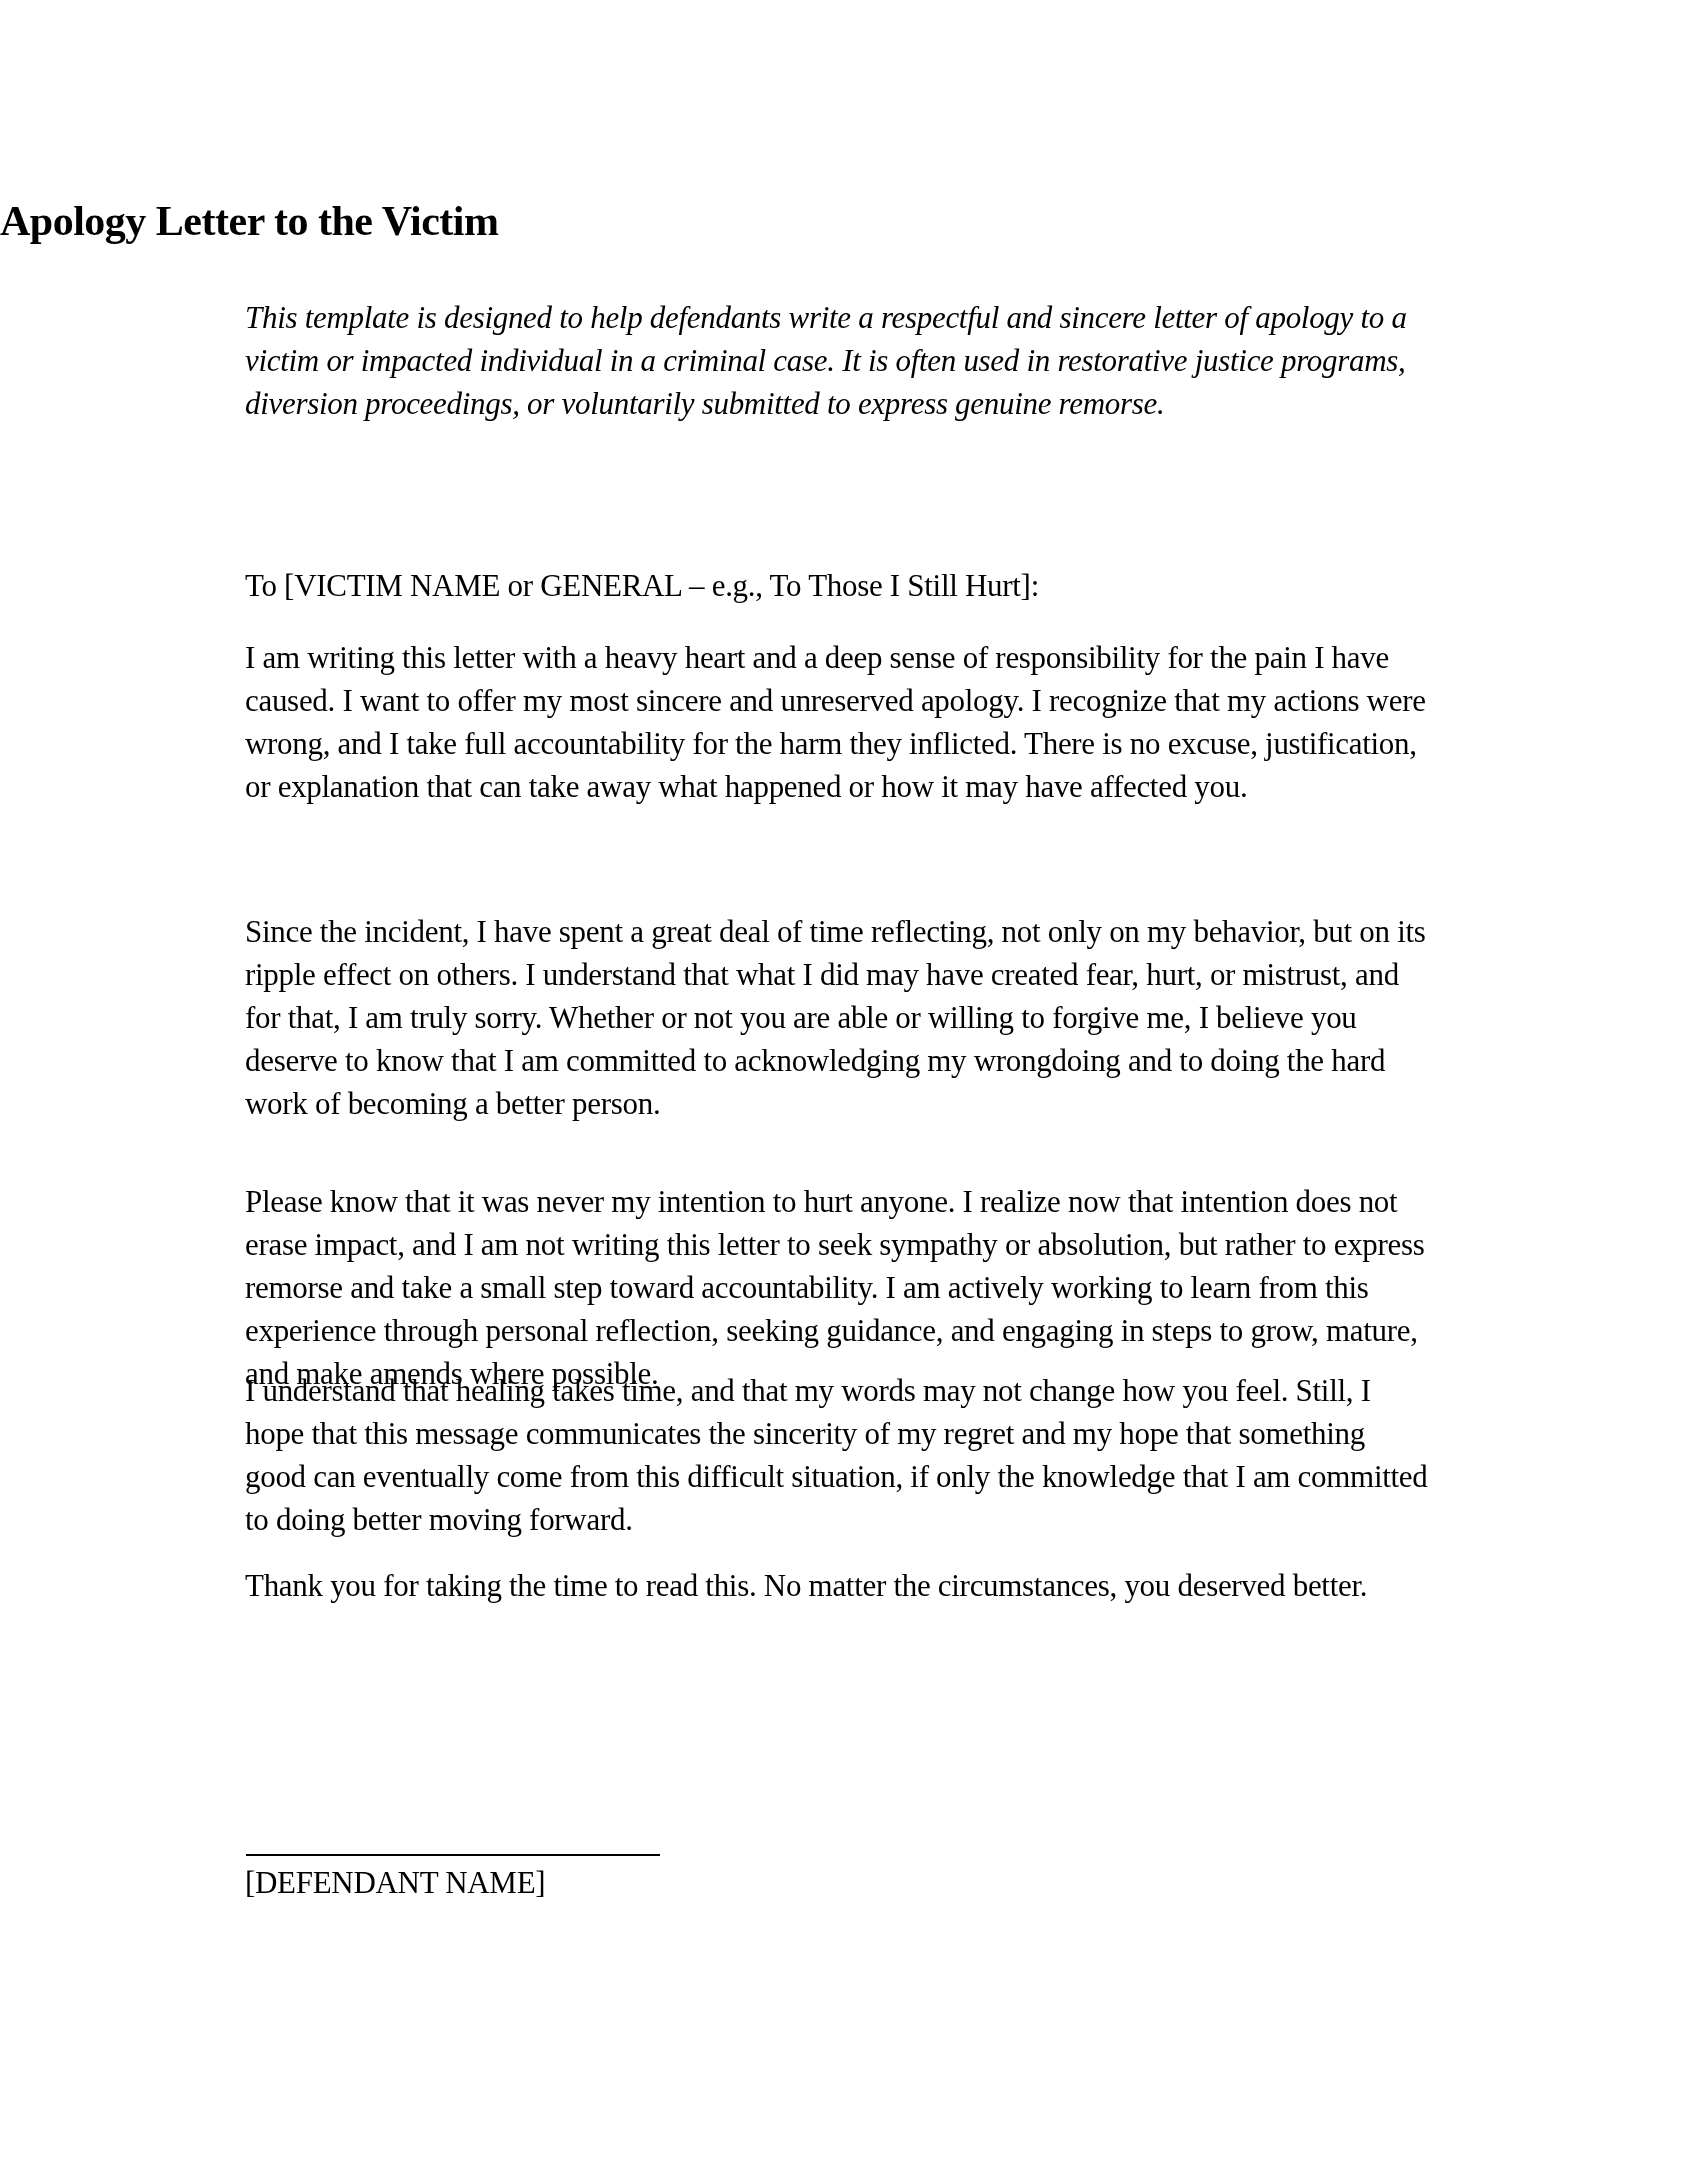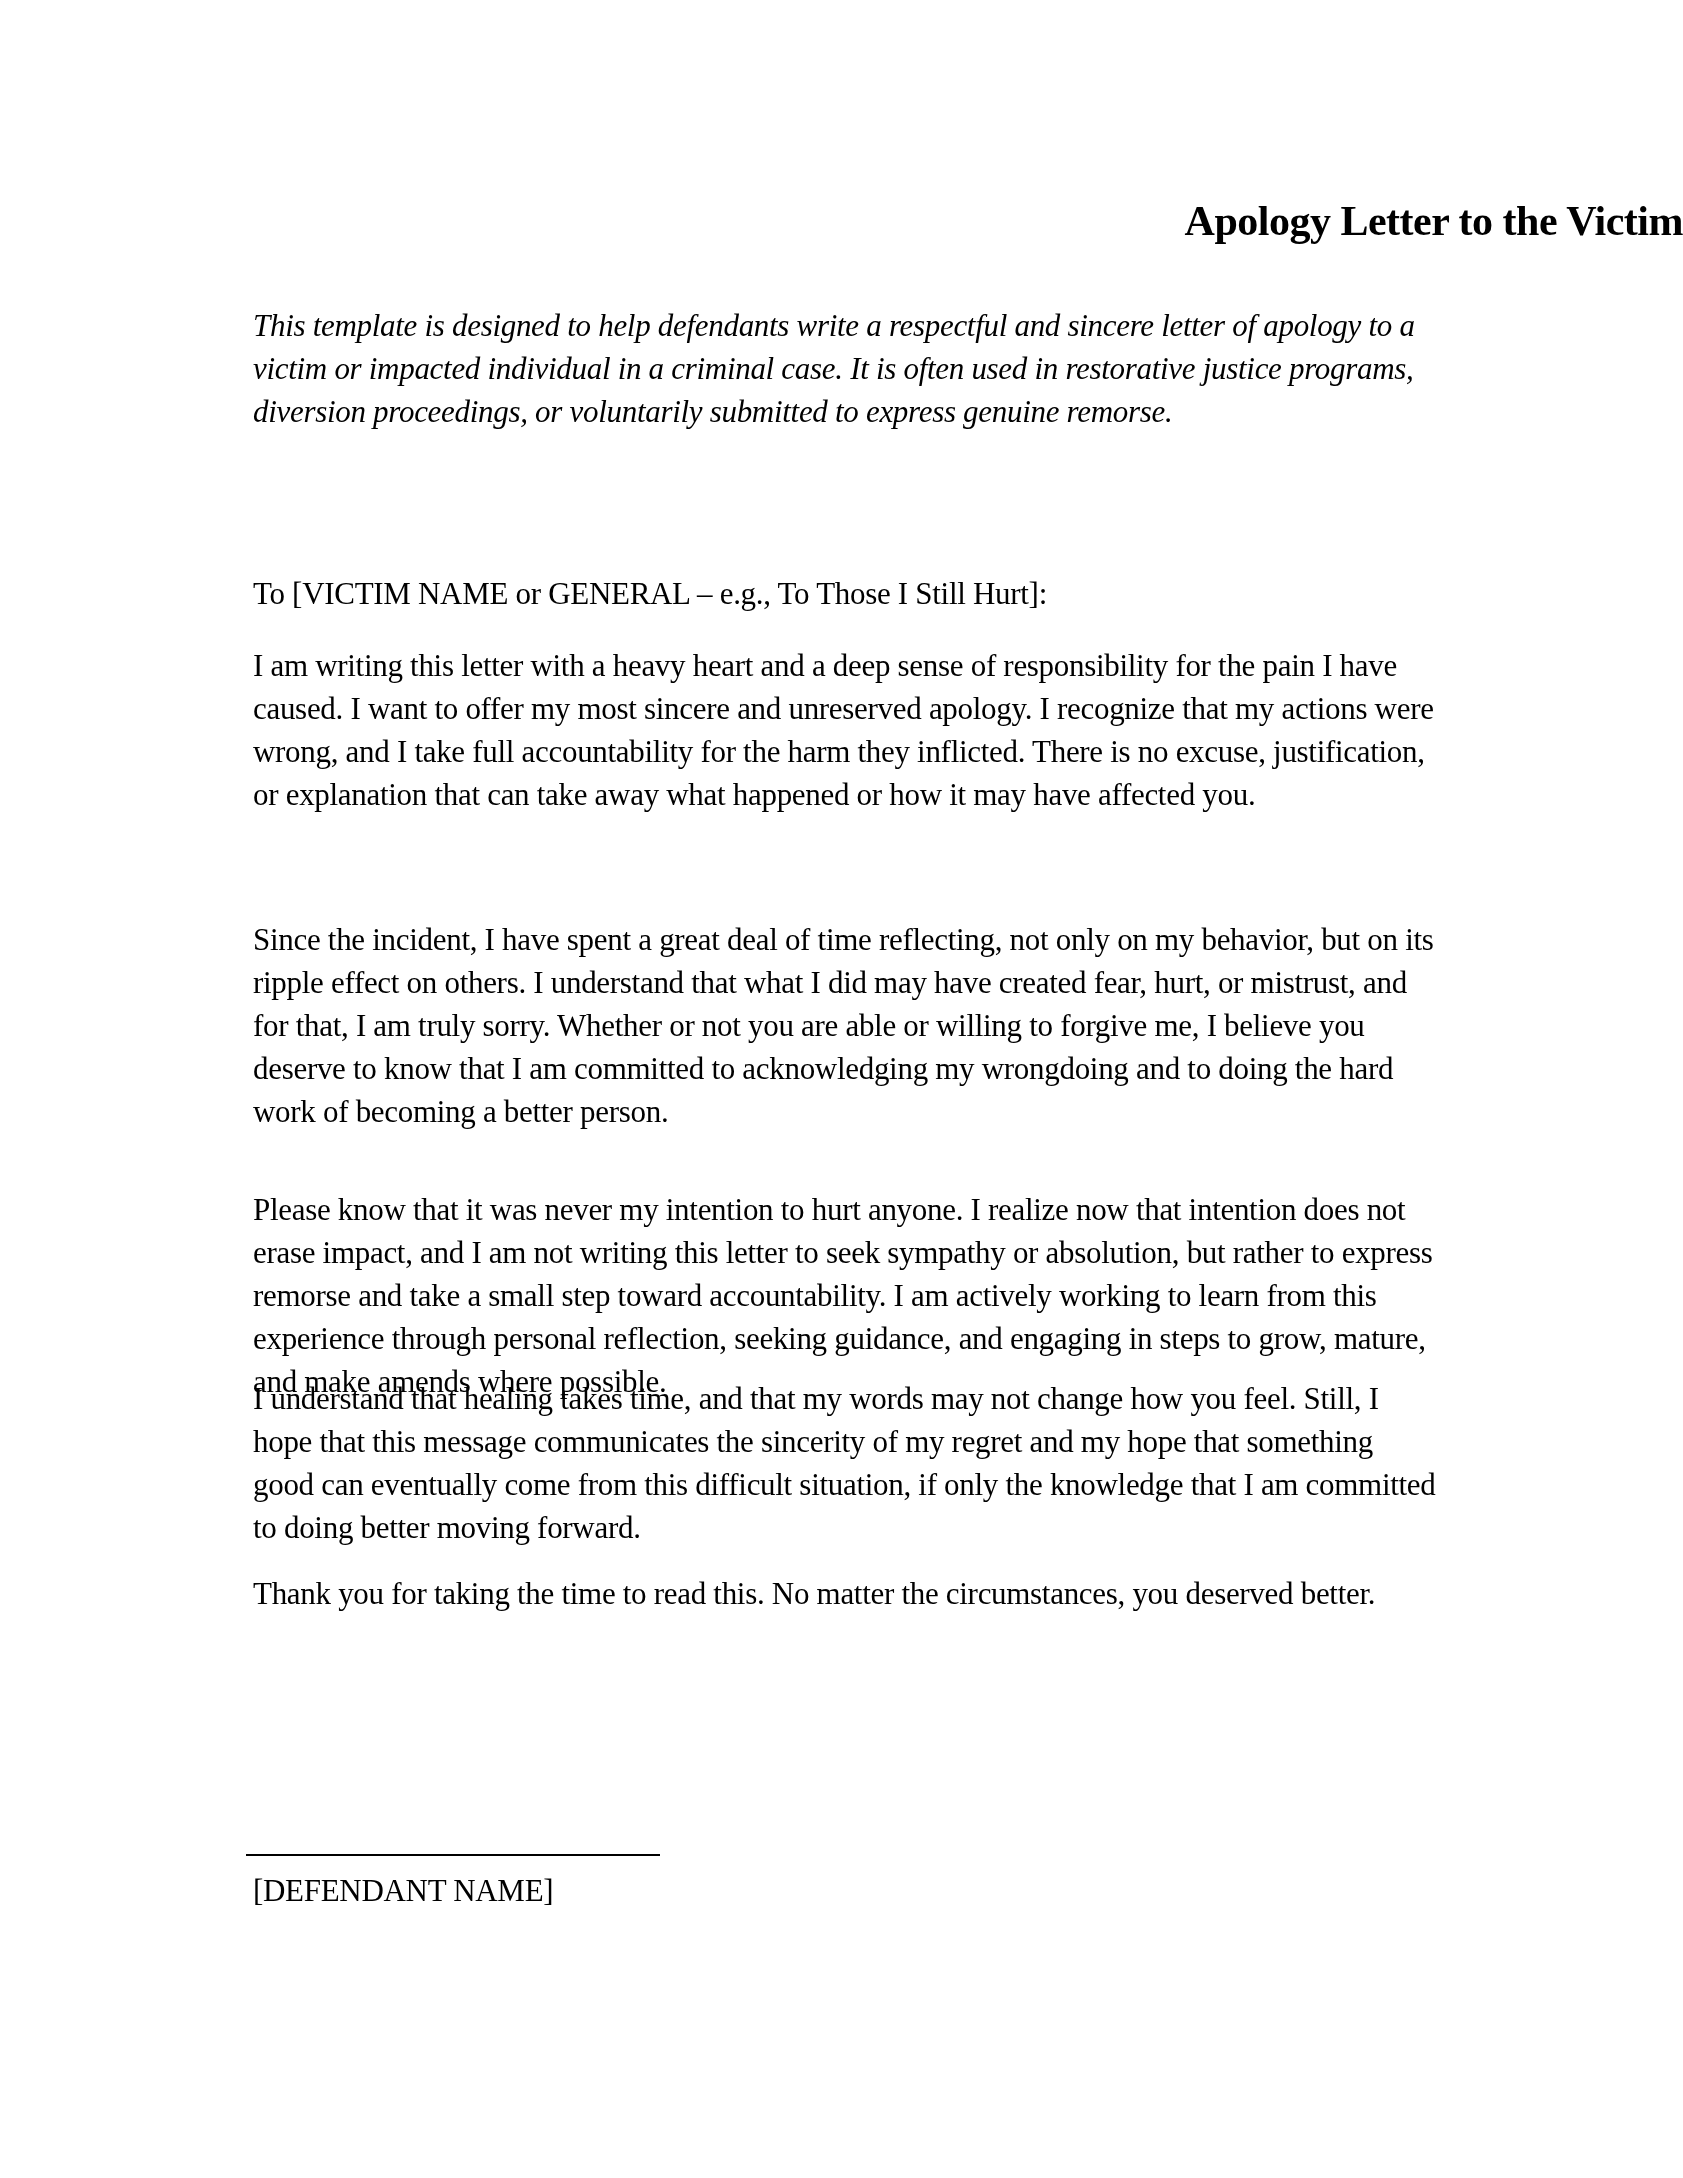--- a/index.html
+++ b/index.html
@@ -1,33 +1,33 @@
 <!DOCTYPE html>
 <html><head>
 <meta charset="utf-8">
 <style>
   html, body { margin:0; padding:0; background:#ffffff; }
   body { width:1683px; height:2178px; position:relative; overflow:hidden;
          font-family:"Liberation Serif", serif; color:#000; }
   .page { position:absolute; left:0; top:0; width:1683px; height:2178px; }
-  .title { position:absolute; top:194px; left:0; width:1683px; text-align:right;
+  .title { position:absolute; top:194px; left:0; width:1683px; text-align:left;
            font-weight:bold; font-size:42px; line-height:55px; letter-spacing:-0.5px; }
   .intro { position:absolute; top:296px; left:245px; width:1188px;
            font-style:italic; font-size:31px; line-height:43px; letter-spacing:-0.3px; }
   .body { position:absolute; left:245px; width:1188px; font-size:31px; line-height:43px; letter-spacing:-0.3px; }
   .salutation { top:564px; }
   .p1 { top:636px; }
   .p2 { top:910px; }
   .p3 { top:1180px; }
   .p4 { top:1369px; }
   .p5 { top:1564px; }
   .closing { top:1711px; }
   .sigline { position:absolute; left:246px; top:1854px; width:414px; height:0; border-top:2px solid #000; }
   .signame { top:1861px; }
-  p { margin:8px; }
+  p { margin:0; }
 </style>
 </head>
 <body>
 
 <div class="page">
   <div class="title">Apology Letter to the Victim</div>
   <p class="intro">This template is designed to help defendants write a respectful and sincere letter of apology to a victim or impacted individual in a criminal case. It is often used in restorative justice programs, diversion proceedings, or voluntarily submitted to express genuine remorse.</p>
   <p class="body salutation">To [VICTIM NAME or GENERAL – e.g., To Those I Still Hurt]:</p>
   <p class="body p1">I am writing this letter with a heavy heart and a deep sense of responsibility for the pain I have caused. I want to offer my most sincere and unreserved apology. I recognize that my actions were wrong, and I take full accountability for the harm they inflicted. There is no excuse, justification, or explanation that can take away what happened or how it may have affected you.</p>
   <p class="body p2">Since the incident, I have spent a great deal of time reflecting, not only on my behavior, but on its ripple effect on others. I understand that what I did may have created fear, hurt, or mistrust, and for that, I am truly sorry. Whether or not you are able or willing to forgive me, I believe you deserve to know that I am committed to acknowledging my wrongdoing and to doing the hard work of becoming a better person.</p>

